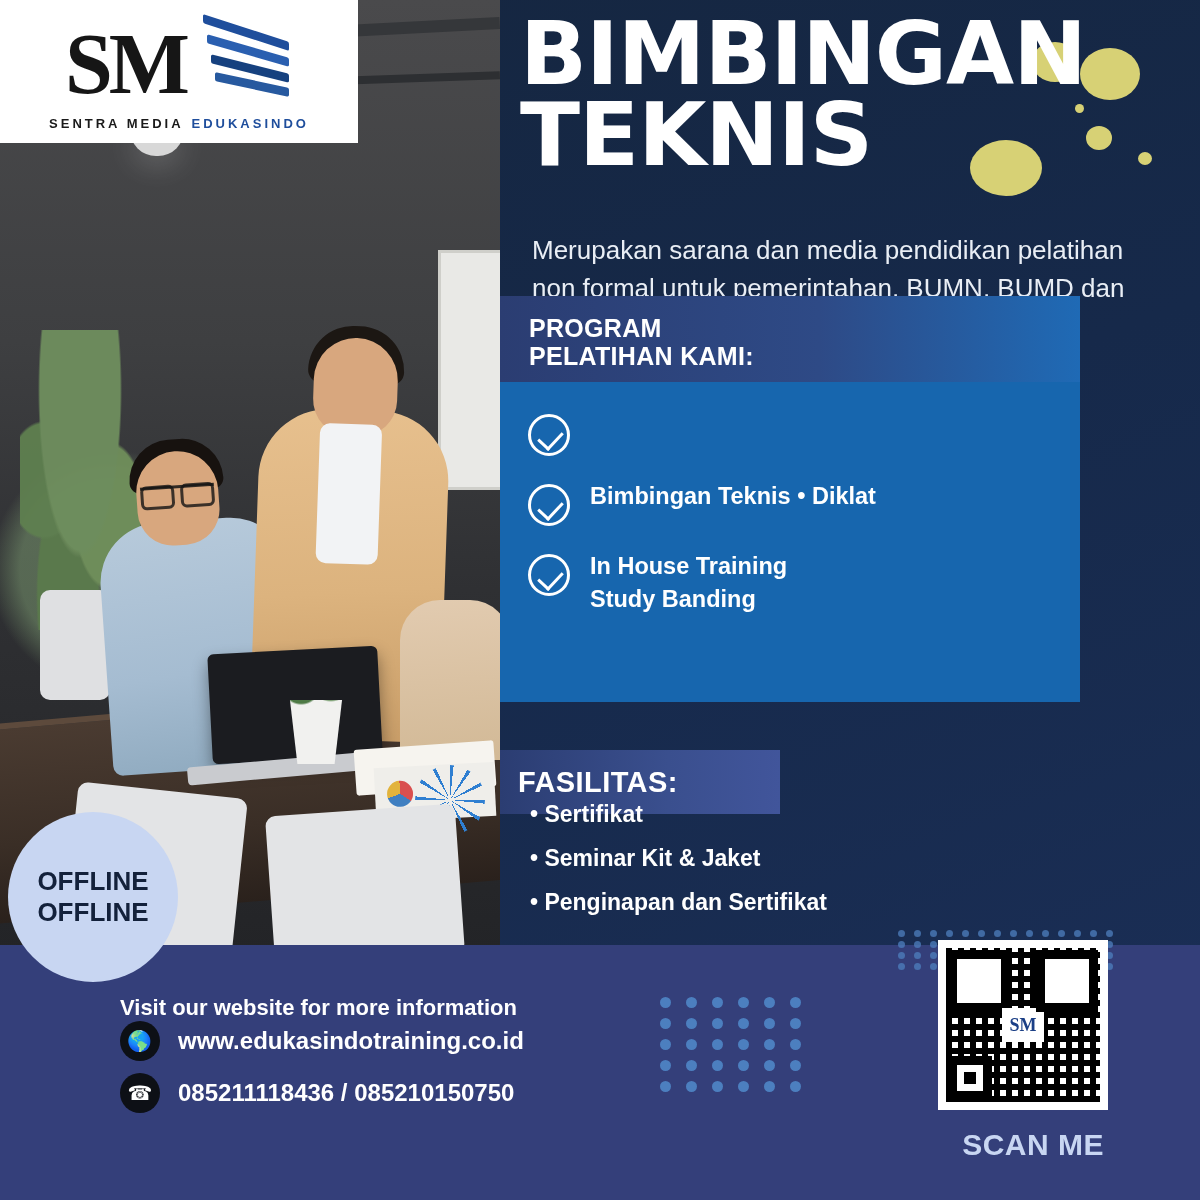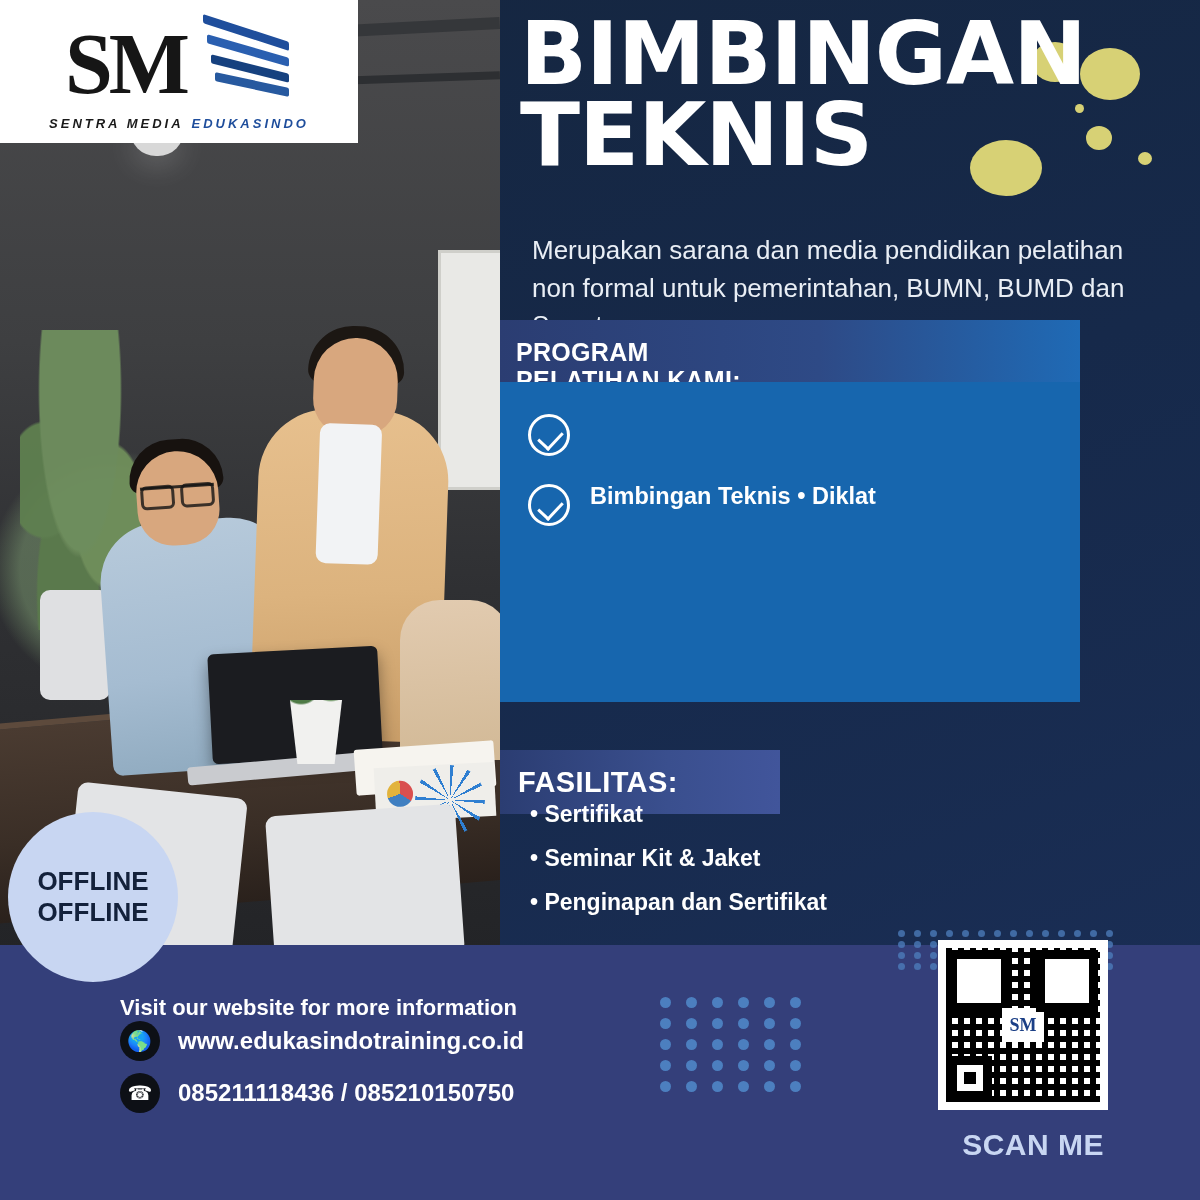--- a/index.html
+++ b/index.html
@@ -189,44 +189,44 @@
   .logo-book i {
     position: absolute; display: block; background: #1f4e9c;
     border-radius: 2px;
   }
   .logo-book i:nth-child(1){ left:0;  top:6px;  width:86px; height:9px; transform:skewY(18deg); }
   .logo-book i:nth-child(2){ left:4px; top:24px; width:82px; height:9px; transform:skewY(16deg); background:#2a5fb0;}
   .logo-book i:nth-child(3){ left:8px; top:42px; width:78px; height:9px; transform:skewY(14deg); background:#16417f;}
   .logo-book i:nth-child(4){ left:12px;top:58px; width:74px; height:9px; transform:skewY(12deg); background:#27599f;}
   .logo-text {
     display: flex; gap: 8px; align-items: baseline;
-    font-size: 13px; letter-spacing: 3px; font-weight: 700; margin-top: 12px; font-style: italic;
+    font-size: 13px; letter-spacing: 3px; font-weight: 700; margin-top: 12px;
   }
   .logo-text .t1 { color: #1a1a1a; }
   .logo-text .t2 { color: #1f4e9c; }
 
   
   .headline {
     position: absolute; left: 520px; top: 14px; width: 660px;
     color: #ffffff;
     font-size: 88px; font-weight: 800; line-height: .92;
     letter-spacing: -1px;
     font-family: "DejaVu Sans", sans-serif;
     text-transform: uppercase;
   }
   .headline span { display: block; }
   .subhead {
     position: absolute; left: 532px; top: 232px; width: 640px;
     color: #e9eef5; font-size: 26px; line-height: 1.45; font-weight: 400;
   }
 
   .band {
-    position: absolute; left: 500px; top: 320px; width: 580px; height: 92px;
+    position: absolute; left: 500px; top: 296px; width: 580px; height: 92px;
     background: linear-gradient(90deg, #2b3d72 0%, #2e4a86 55%, #1f6ab5 100%);
-    display: flex; align-items: center;
+    display: flex; align-items: center; padding-left: 13px;
   }
   .band .band-label {
     color: #fff; font-weight: 800; font-size: 25px; line-height: 1.12;
     padding-left: 16px; letter-spacing: .3px;
   }
 
   .prog-panel {
     position: absolute; left: 500px; top: 382px; width: 580px; height: 320px;
     background: #1766ae;
   }
@@ -423,20 +423,27 @@
         <div class="check"></div>
       </div>
 
       <div class="prog-item">
         <div class="check"></div>
         <div class="prog-text">
           <div>Bimbingan Teknis • Diklat</div>
         </div>
       </div>
 
+      <div class="prog-item">
+        <div class="check"></div>
+        <div class="prog-text">
+          <div>In House Training</div>
+          <div>Study Banding</div>
+        </div>
+      </div>
 
     </div>
   </div>
 
   <div class="fas-band">
     <div class="fas-label">FASILITAS:</div>
   </div>
   <div class="fas-list">
     <div>• Sertifikat</div>
     <div>• Seminar Kit &amp; Jaket</div>

